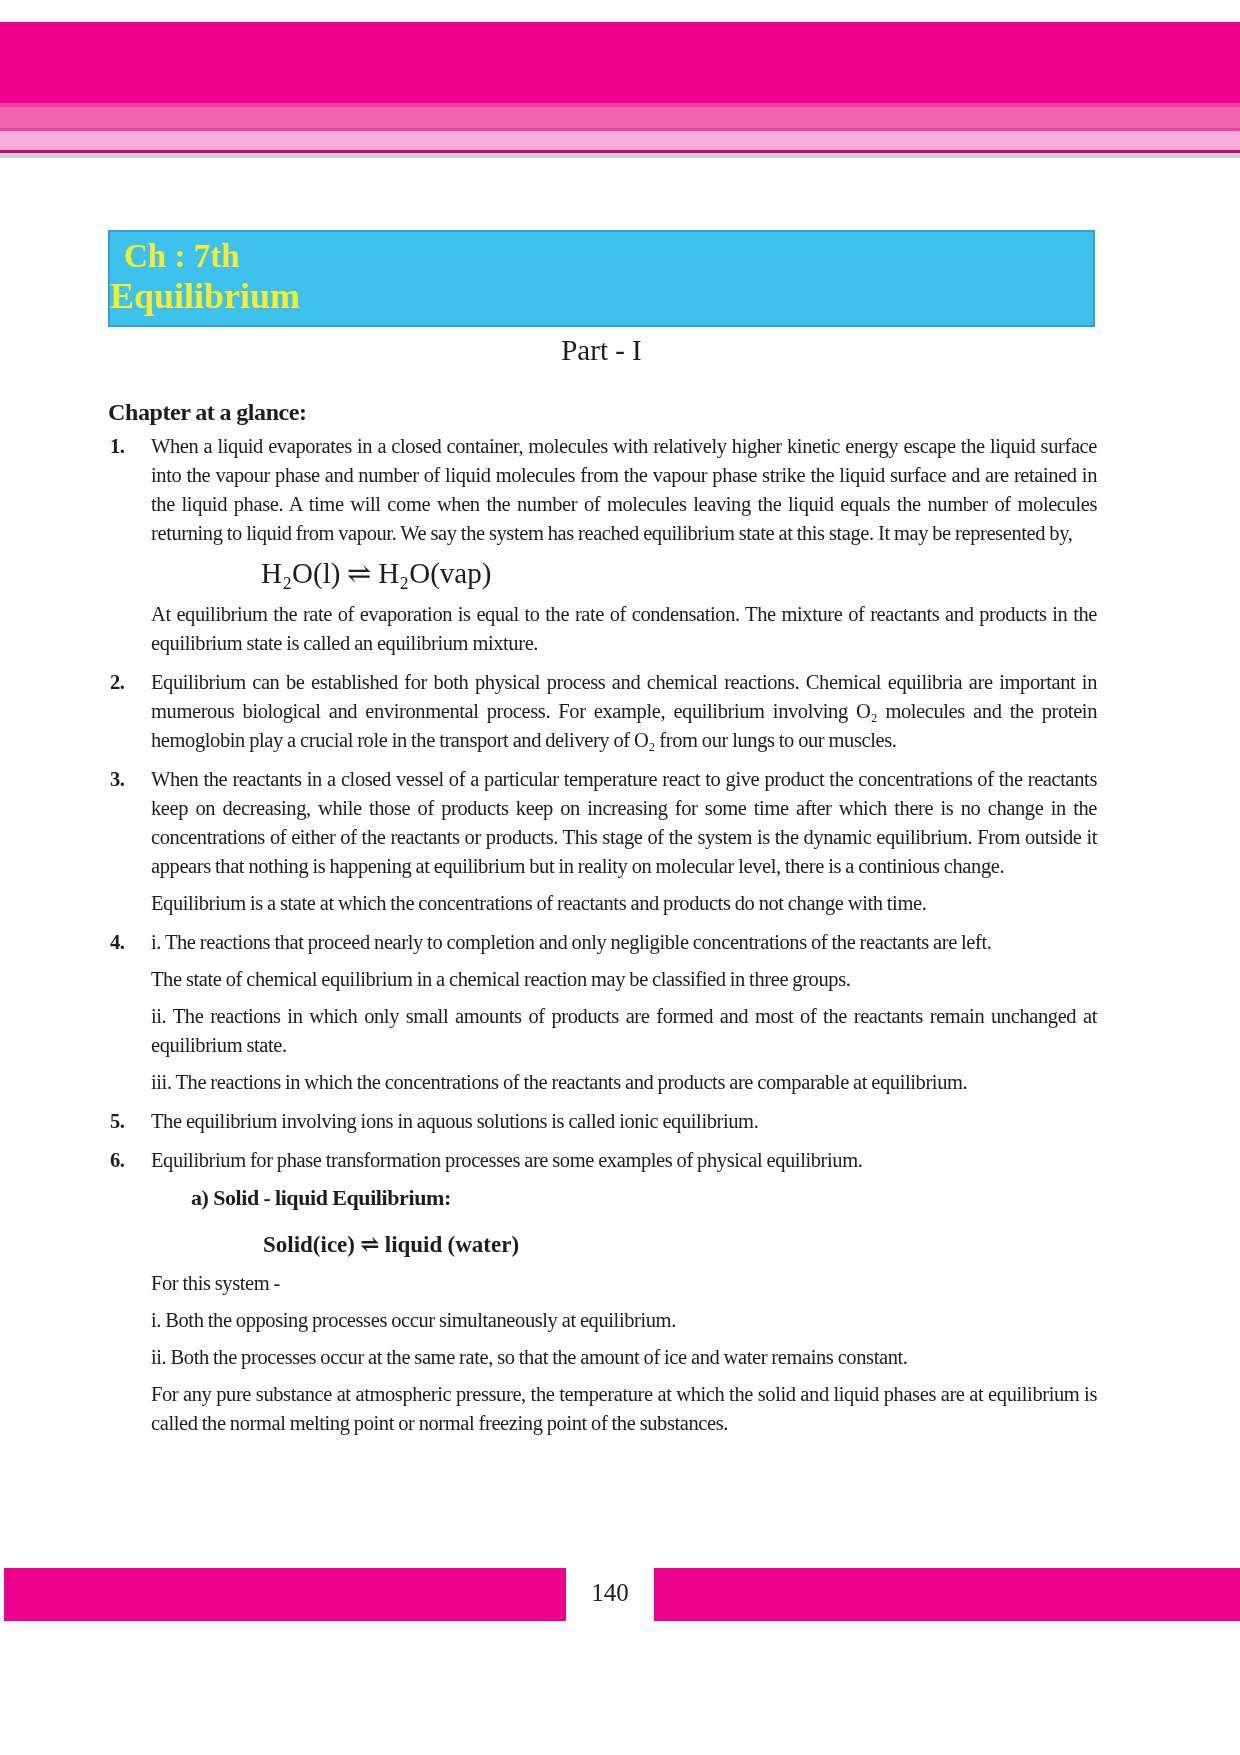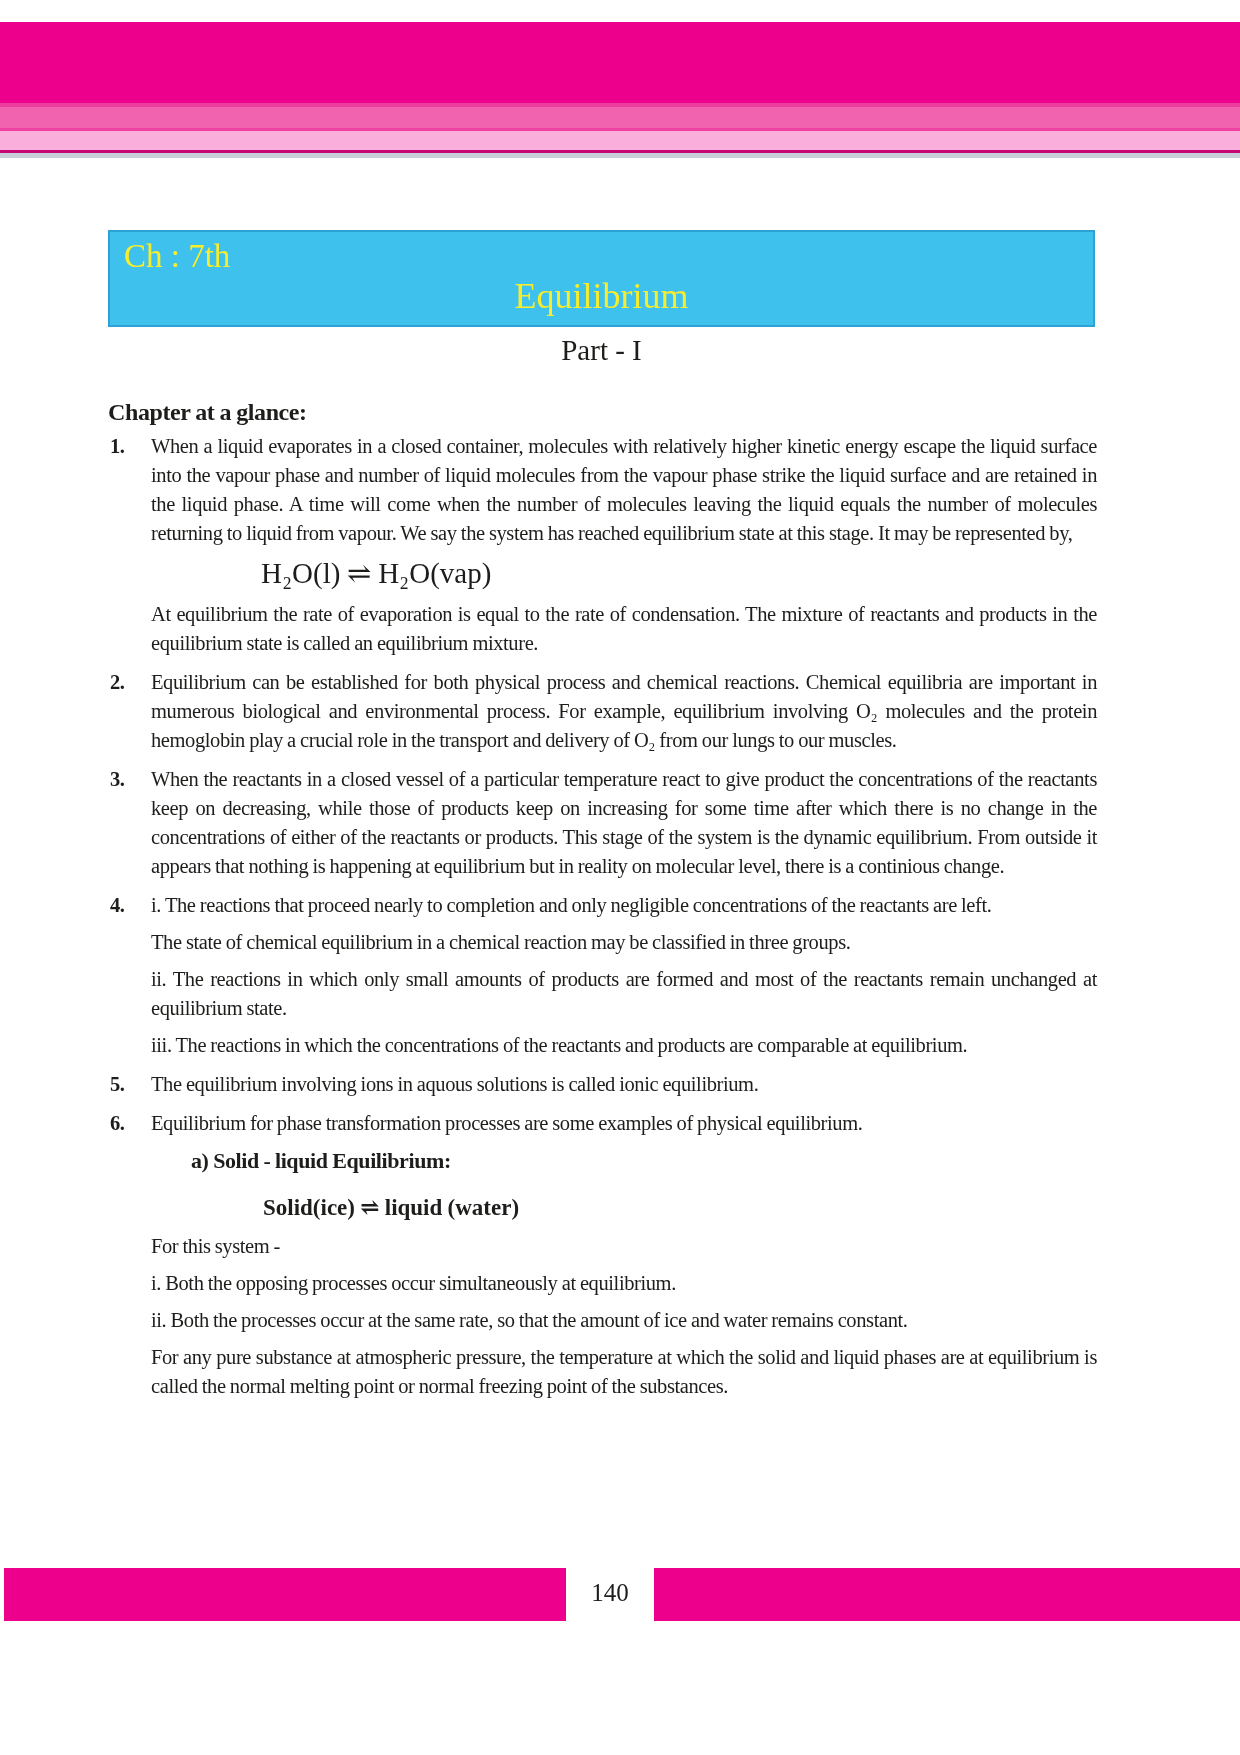--- a/index.html
+++ b/index.html
@@ -23,24 +23,24 @@
   .b-line3     { height:3px;  background:var(--maroon-line); }
   .b-gray      { height:5px;  background:var(--gray-line); }
 
   
   .title-box {
     margin:72px 0 0 108px;
     width:987px; height:97px;
     background:var(--cyan-fill);
     border:2px solid var(--cyan-border);
     color:var(--title-yellow);
-    font-weight:normal;
+    font-weight:bold;
   }
   .ch-label { font-size:33px; line-height:36px; padding:6px 0 0 14px; }
-  .ch-title { font-size:36px; line-height:40px; text-align:center; margin-top:2px; }
+  .ch-title { font-size:36px; line-height:40px; text-align:left; margin-top:2px; }
 
   .part {
     margin-left:108px; width:987px;
     text-align:center;
     font-size:29px; line-height:34px; font-weight:normal;
     margin-top:6px;
   }
 
   
   .content {
@@ -115,20 +115,21 @@
     </div>
 
     <div class="item">
       <span class="num">2.</span>
       <p class="para">Equilibrium can be established for both physical process and chemical reactions. Chemical equilibria are important in mumerous biological and environmental process. For example, equilibrium involving O₂ molecules and the protein hemoglobin play a crucial role in the transport and delivery of O₂ from our lungs to our muscles.</p>
     </div>
 
     <div class="item">
       <span class="num">3.</span>
       <p class="para">When the reactants in a closed vessel of a particular temperature react to give product the concentrations of the reactants keep on decreasing, while those of products keep on increasing for some time after which there is no change in the concentrations of either of the reactants or products. This stage of the system is the dynamic equilibrium. From outside it appears that nothing is happening at equilibrium but in reality on molecular level, there is a continious change.</p>
+      <p class="para">Equilibrium is a state at which the concentrations of reactants and products do not change with time.</p>
     </div>
 
     <div class="item">
       <span class="num">4.</span>
       <p class="para">i. The reactions that proceed nearly to completion and only negligible concentrations of the reactants are left.</p>
       <p class="para">The state of chemical equilibrium in a chemical reaction may be classified in three groups.</p>
       <p class="para">ii. The reactions in which only small amounts of products are formed and most of the reactants remain unchanged at equilibrium state.</p>
       <p class="para">iii. The reactions in which the concentrations of the reactants and products are comparable at equilibrium.</p>
     </div>
 

